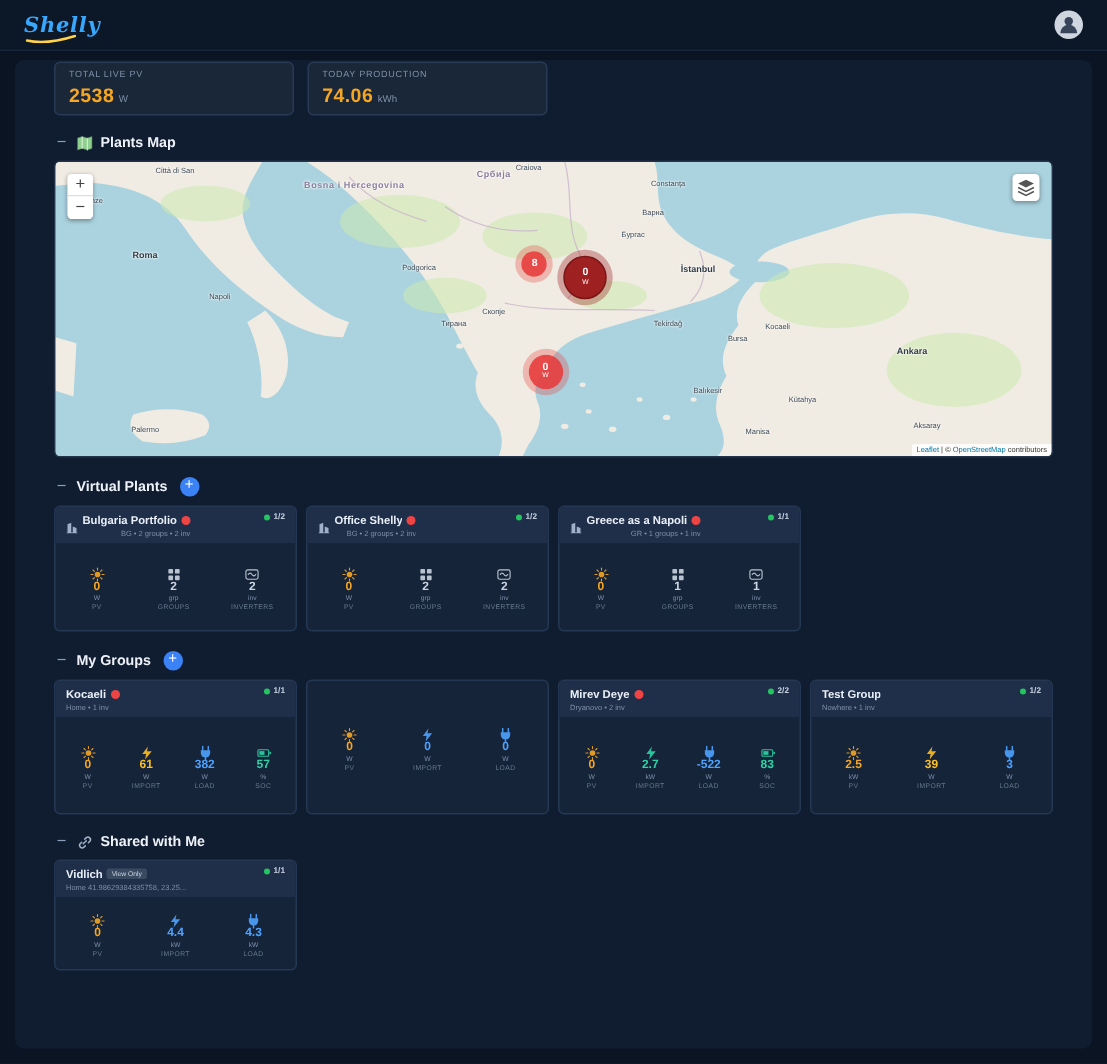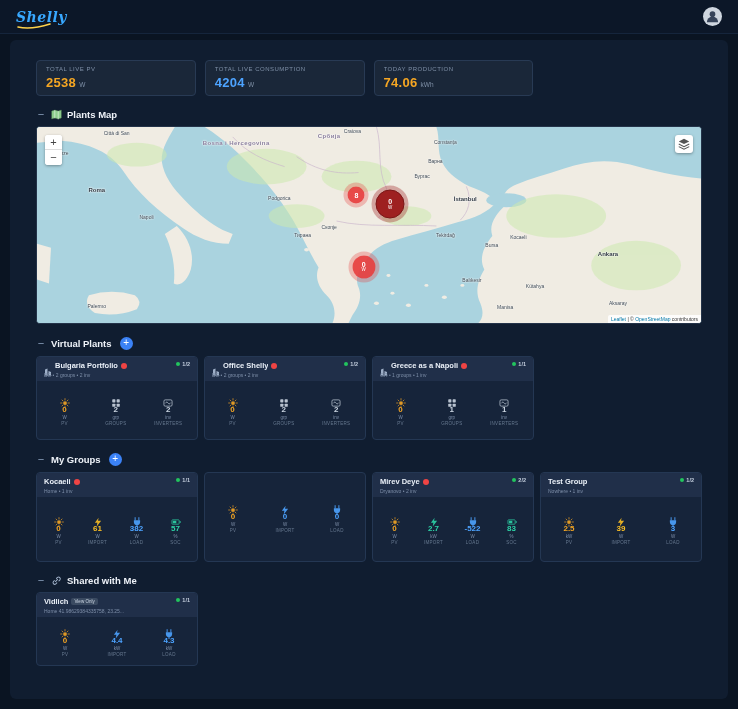--- a/index.html
+++ b/index.html
@@ -23,21 +23,21 @@
   }
   .logo svg { position:absolute; left:1px; bottom:-3px; }
   .avatar-btn {
     width:19px; height:19px; border-radius:50%; border:none; cursor:pointer;
     background:#cfd6df; color:#37445a; display:flex; align-items:center; justify-content:center; padding:2px;
   }
   .avatar-btn svg { width:100%; height:100%; }
   
   .panel {
     margin:6px 10px 10px; background:#101d30; border-radius:6px;
-    padding:20px 26px 18px; height:659px; overflow:hidden;
+    padding:1px 26px 18px; height:659px; overflow:hidden;
   }
   
   .stats-row { display:grid; grid-template-columns:repeat(4,1fr); gap:9px; }
   .stat-card {
     background:#1a2739; border:1px solid #283a54; border-radius:4px;
     padding:5px 9px; height:36px;
   }
   .stat-label { font-size:6px; letter-spacing:.5px; color:#7e8fa6; text-transform:uppercase; margin-bottom:3px; white-space:nowrap; overflow:hidden; }
   .stat-value-row { display:flex; align-items:baseline; gap:3px; }
   .stat-value { font-size:13px; font-weight:bold; letter-spacing:.3px; }
@@ -93,21 +93,21 @@
     position:absolute; right:0; bottom:0; background:rgba(255,255,255,.85);
     font-size:5px; color:#333; padding:1px 3px; z-index:6; border-top-left-radius:2px;
   }
   .attribution .link { color:#0078a8; cursor:pointer; }
   
   .cards-row { display:grid; grid-template-columns:repeat(4,1fr); gap:6px; }
   .card {
     background:#16243a; border:1px solid #243753; border-radius:4px; overflow:hidden;
     display:flex; flex-direction:column; cursor:pointer;
   }
-  .vp-row .card { height:84px; }
+  .vp-row .card { height:84px;text-align:right; }
   .groups-row .card { height:90px; }
   .shared-row .card { height:74px; }
   .card-head { background:#202f49; padding:4px 7px 3px; display:flex; justify-content:space-between; align-items:flex-start; }
   .head-left { min-width:0; }
   .title-row { display:flex; align-items:center; gap:3px; }
   .card-title { font-size:7.5px; font-weight:bold; color:#eaf0f8; white-space:nowrap; overflow:hidden; text-overflow:ellipsis; max-width:84px; }
   .card-sub { font-size:5px; color:#7d8ea8; margin-top:2px; white-space:nowrap; overflow:hidden; text-overflow:ellipsis; max-width:118px; }
   .b-icon { width:8px; height:8px; color:#9fb0c8; flex:none; }
   .b-icon svg { width:100%; height:100%; }
   .alert-dot { width:6px; height:6px; border-radius:50%; background:#ef4444; flex:none; }
@@ -141,27 +141,20 @@
   </button>
 </header>
 
 <main class="panel">
 
   <div class="stats-row" id="stats-row">
       <div class="stat-card">
         <div class="stat-label">TOTAL LIVE PV</div>
         <div class="stat-value-row">
           <span class="stat-value" style="color: rgb(245, 166, 35);">2538</span>
-          <span class="stat-unit">W</span>
-        </div>
-      </div>
-      <div class="stat-card">
-        <div class="stat-label">TOTAL LIVE CONSUMPTION</div>
-        <div class="stat-value-row">
-          <span class="stat-value" style="color: rgb(77, 163, 255);">4204</span>
           <span class="stat-unit">W</span>
         </div>
       </div>
       <div class="stat-card">
         <div class="stat-label">TODAY PRODUCTION</div>
         <div class="stat-value-row">
           <span class="stat-value" style="color: rgb(245, 166, 35);">74.06</span>
           <span class="stat-unit">kWh</span>
         </div>
       </div>

